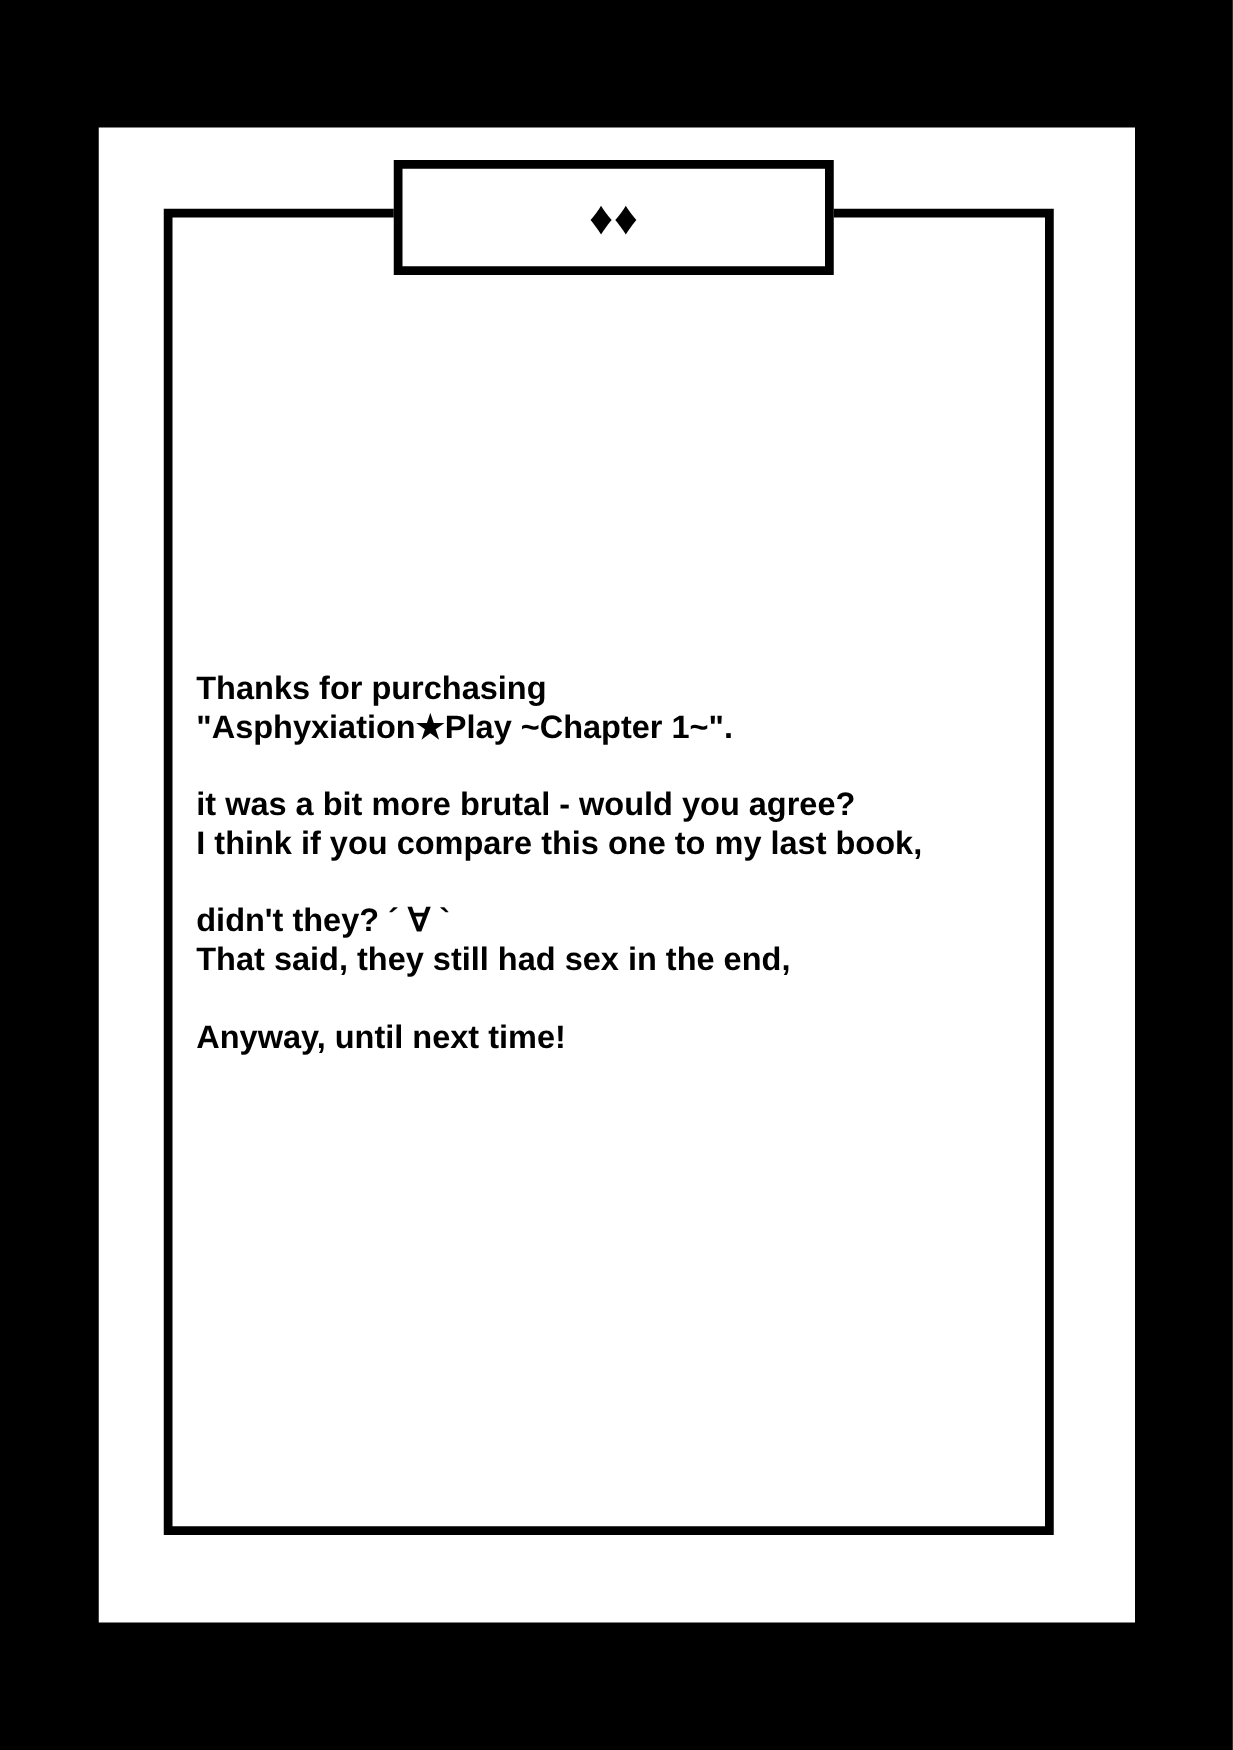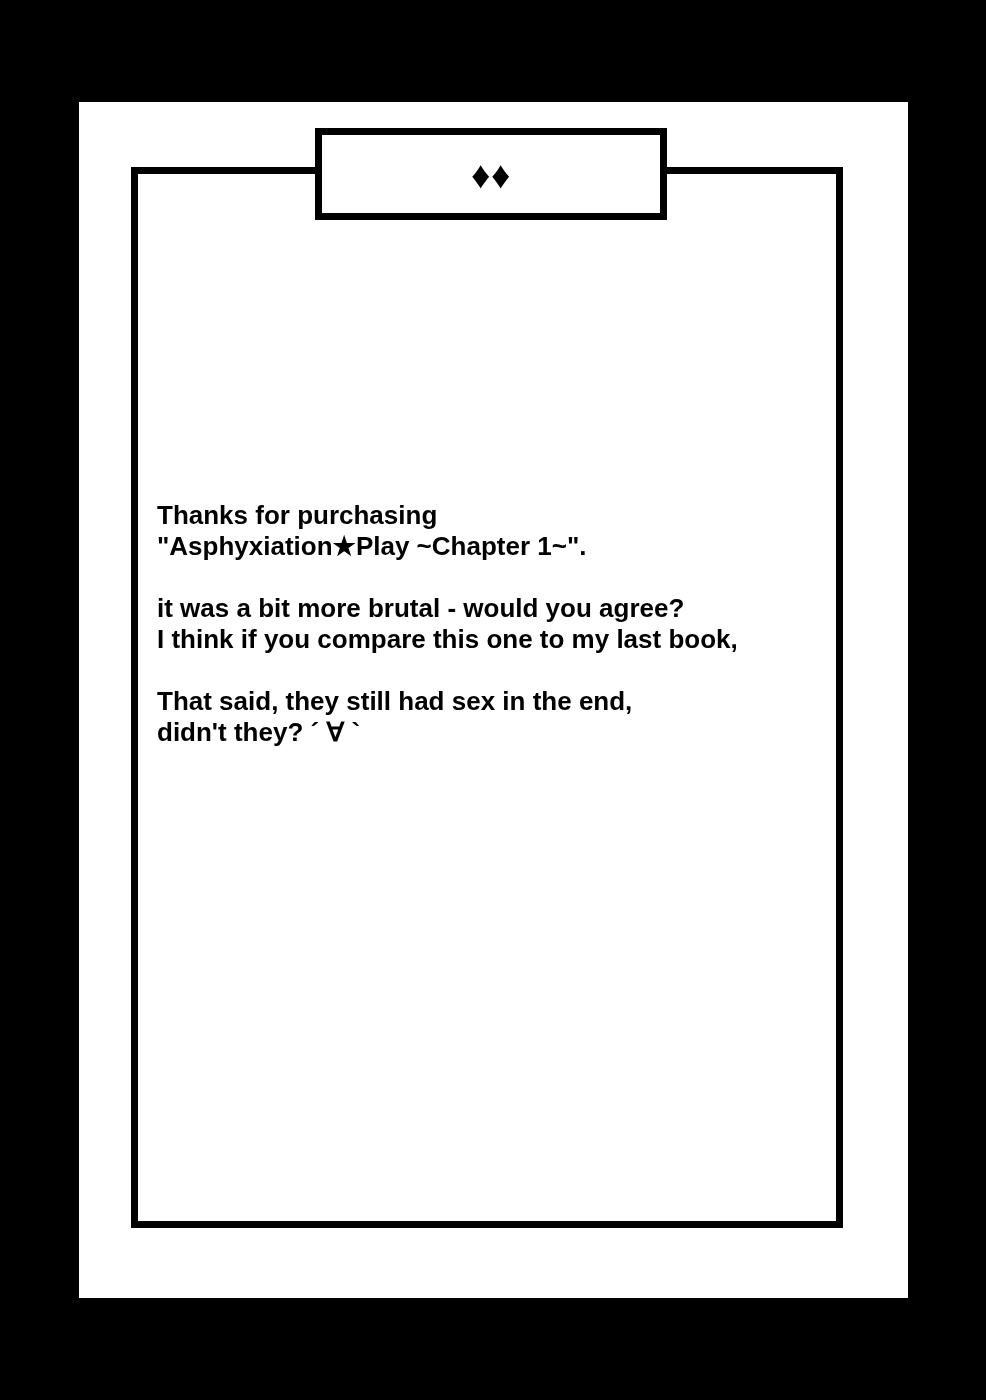--- a/index.html
+++ b/index.html
@@ -52,21 +52,21 @@
     letter-spacing: 0.5px;
   }
   .title-box .diamond {
     font-size: 38px;
     line-height: 1;
     transform: translateY(1px);
   }
   .body-text {
     position: absolute;
     left: 78px;
-    top: 398px;
+    top: 433px;
     width: 690px;
     z-index: 2;
     color: #000000;
     font-weight: bold;
     font-size: 26px;
     line-height: 31px;
     letter-spacing: 0px;
   }
   .para {
     margin: 0 0 31px 0;
@@ -91,19 +91,22 @@
     <div class="body-text">
       <div class="para">
         <div class="line">Thanks for purchasing</div>
         <div class="line">"Asphyxiation★Play ~Chapter 1~".</div>
       </div>
       <div class="para">
         <div class="line">it was a bit more brutal - would you agree?</div>
         <div class="line">I think if you compare this one to my last book,</div>
       </div>
       <div class="para">
+        <div class="line">didn't they? ´ ∀ `</div>
         <div class="line">That said, they still had sex in the end,</div>
-        <div class="line">didn't they? ´ ∀ `</div>
+      </div>
+      <div class="para">
+        <div class="line">Anyway, until next time!</div>
       </div>
     </div>
 
   </div>
 </div>
 
 </body></html>

